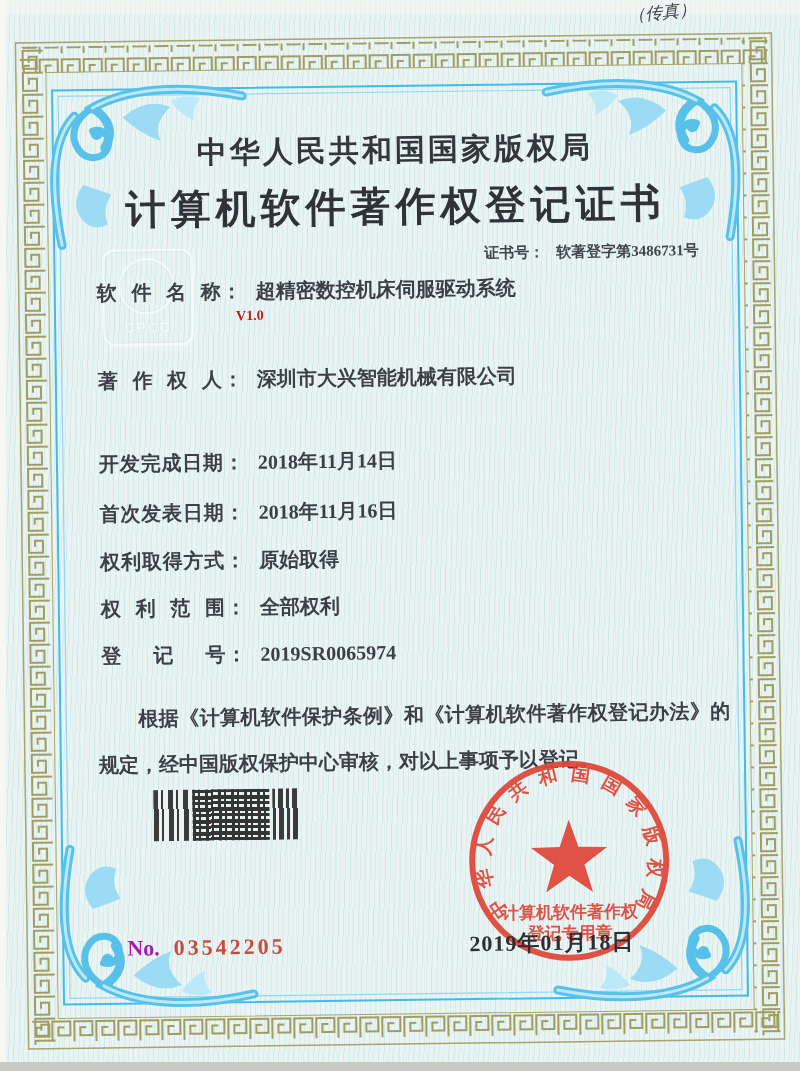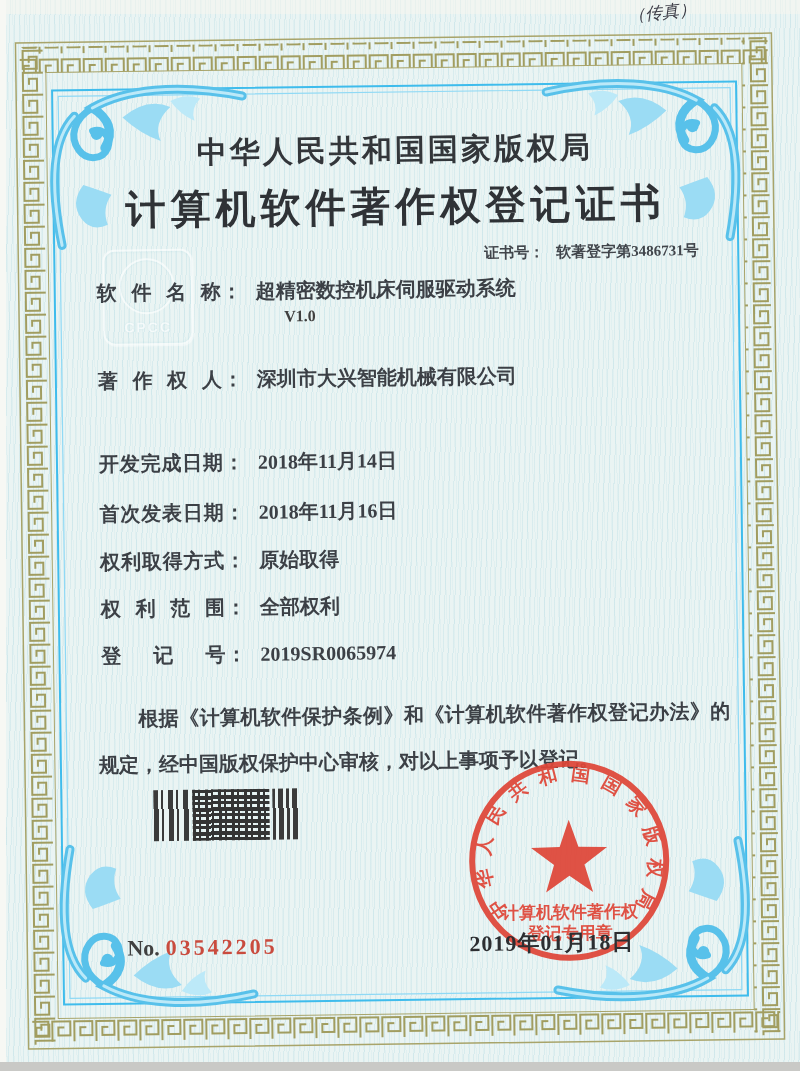--- a/index.html
+++ b/index.html
@@ -36,21 +36,21 @@
     position:absolute;left:488px;top:245px;font-size:15px;font-weight:bold;color:#41454b;
   }
   .certno .certno-value{margin-left:12px;}
 
   .field-row{position:absolute;left:100px;font-size:20px;font-weight:bold;color:#3c4046;white-space:nowrap;z-index:3;}
   .field-row .lbl{
     display:inline-block;width:124px;text-align:justify;text-align-last:justify;vertical-align:bottom;
   }
   .field-row .colon{margin-left:1px;}
   .field-row .val{margin-left:14px;}
-  .value-line2{position:absolute;left:239px;top:306px;font-size:16px;font-weight:bold;color:#404040;z-index:3;margin-left:48px;}
+  .value-line2{position:absolute;left:239px;top:306px;font-size:14px;font-weight:bold;color:#b91c1c;z-index:3;}
 
   .row-1{top:276px;} .row-2{top:364px;} .row-3{top:447px;} .row-4{top:497px;}
   .row-5{top:545px;} .row-6{top:592px;} .row-7{top:639px;}
 
   .body-paragraph{
     position:absolute;left:96px;width:632px;top:692px;
     font-size:20px;font-weight:bold;line-height:46px;color:#3c4046;
     text-indent:2em;text-align:justify;z-index:3;
   }
 
@@ -83,21 +83,21 @@
   .bc-right{width:26px;height:100%;
     background:repeating-linear-gradient(90deg,#3b3b3b 0 3px,#eaf4f3 3px 6px,#3b3b3b 6px 11px,#eaf4f3 11px 14px);}
 
   .seal-svg{position:absolute;left:452px;top:750px;z-index:4;opacity:.93;}
 
   .seal-date{
     position:absolute;left:464px;top:930px;z-index:5;
     font-size:22px;font-weight:bold;letter-spacing:1px;color:#2c2e31;
   }
   .no-line{position:absolute;left:122px;top:932px;z-index:3;font-size:22px;white-space:nowrap;}
-  .no-label{color:#404040;font-weight:bold;margin-right:6px;}
+  .no-label{color:#a21caf;font-weight:bold;margin-right:14px;}
   .no-value{color:#c94b3e;letter-spacing:3px;font-weight:bold;}
 
   .handwriting{
     position:absolute;left:628px;top:1px;z-index:5;
     font-family:"DejaVu Sans",sans-serif;font-style:italic;
     font-size:17px;color:#3c3c46;transform:rotate(-6deg);
   }
 </style>
 </head>
 <body>

